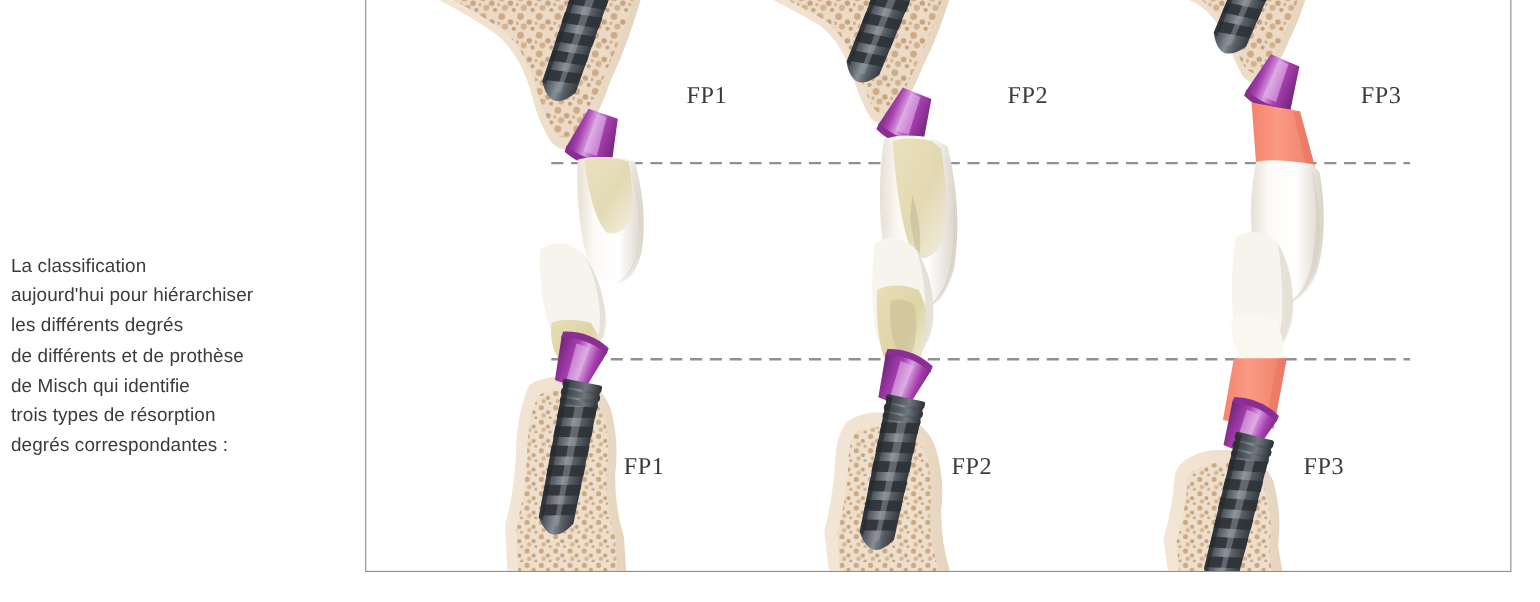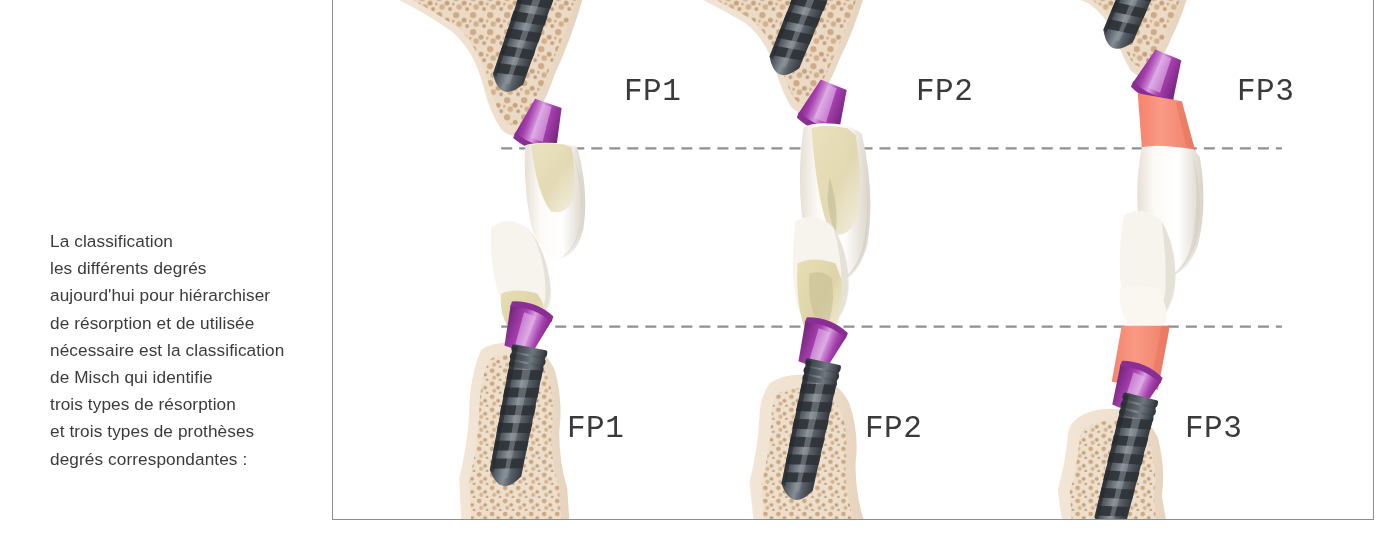--- a/index.html
+++ b/index.html
@@ -15,21 +15,20 @@
     font-family: "Liberation Sans", sans-serif;
     -webkit-font-smoothing: antialiased;
   }
 
   
   #caption {
     position: absolute;
     left: 10px;
     top: 228px;
     width: 300px;
-    margin-left: 40px;
   }
   #caption .cap-line {
     font-family: "Liberation Sans", sans-serif;
     font-size: 17.2px;
     line-height: 27.2px;
     color: #3b3b3b;
     white-space: pre;
     letter-spacing: 0.1px;
   }
 
@@ -48,45 +47,43 @@
   #figure-canvas {
     position: absolute;
     left: 0; top: 0;
     width: 100%;
     height: 100%;
   }
 
   
   .fp-label {
     position: absolute;
-    font-family: Liberation Mono, monospace;
-    font-size: 31px;
+    font-family: Liberation Serif, serif;
+    font-size: 22px;
     color: #3a3a3a;
     letter-spacing: 0.5px;
     white-space: nowrap;
   }
   .fp-t1 { left: 291px; top: 97px; }
   .fp-t2 { left: 583px; top: 97px; }
   .fp-t3 { left: 904px; top: 97px; }
   .fp-b1 { left: 234px; top: 434px; }
   .fp-b2 { left: 532px; top: 434px; }
   .fp-b3 { left: 852px; top: 434px; }
 </style>
 </head>
 <body>
 
 <div id="caption">
   <div class="cap-line">La classification</div>
+  <div class="cap-line">aujourd'hui pour hiérarchiser</div>
   <div class="cap-line">les différents degrés</div>
-  <div class="cap-line">aujourd'hui pour hiérarchiser</div>
-  <div class="cap-line">de résorption et de utilisée</div>
-  <div class="cap-line">nécessaire est la classification</div>
+  <div class="cap-line">de différents et de prothèse</div>
   <div class="cap-line">de Misch qui identifie</div>
   <div class="cap-line">trois types de résorption</div>
-  <div class="cap-line">et trois types de prothèses</div>
   <div class="cap-line">degrés correspondantes :</div>
 </div>
 
 <div id="figure-frame">
 
   <svg id="figure-canvas" viewBox="0 0 1039 541" preserveAspectRatio="none">
     <defs>
 
       <pattern id="trab" width="17" height="17" patternUnits="userSpaceOnUse">
         <rect width="17" height="17" fill="#EBDBC6"></rect>

